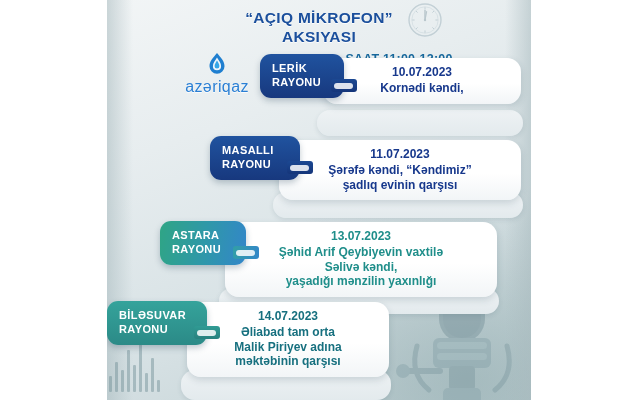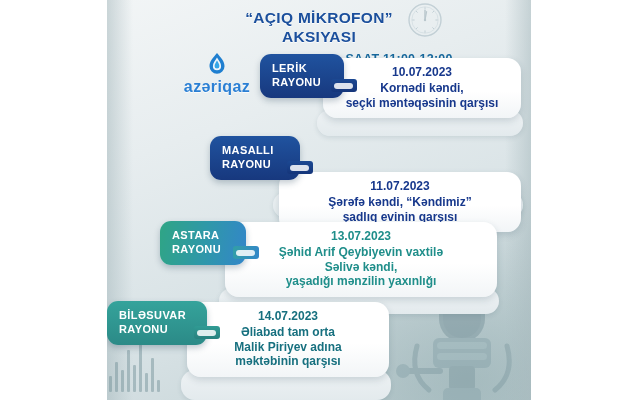--- a/index.html
+++ b/index.html
@@ -38,21 +38,21 @@
     position:absolute;left:0;right:0;top:8px;text-align:center;
     color:#1b4f9c;font-weight:bold;font-size:15.5px;line-height:19px;
     letter-spacing:.3px;text-shadow:0 1px 0 rgba(255,255,255,.85);
   }
   .title .l2{display:block;}
 
   
   .logo{position:absolute;left:30px;top:52px;width:160px;text-align:center;}
   .logo .flame{display:block;margin:0 auto 2px;width:22px;height:24px;}
   .logo .word{
-    font-size:16px;font-weight:bold;color:#2a7fd4;letter-spacing:.4px;
+    font-size:16px;font-weight:normal;color:#2a7fd4;letter-spacing:.4px;
     text-shadow:0 1px 0 rgba(255,255,255,.8);
     text-align:right;
   }
 
   
   .clock{position:absolute;left:300px;top:2px;width:36px;height:36px;opacity:.30;}
   .saat{
     position:absolute;left:160px;top:36px;width:264px;text-align:center;
     color:#17689c;font-weight:bold;font-size:12.5px;letter-spacing:.2px;
     text-shadow:0 1px 0 rgba(255,255,255,.8);
@@ -173,31 +173,30 @@
 
     <div class="badge" style="left:153px;top:38px;width:84px;height:44px;background:linear-gradient(180deg,#20539f 0%,#17387e 100%);">
       <span>LERİK</span>
       <span>RAYONU</span>
       <span class="nub" style="background:linear-gradient(180deg,#1b4892,#15357a);"></span>
     </div>
     <div class="card" style="left:216px;top:58px;width:198px;">
       <div class="date navy">10.07.2023</div>
       <div class="place navy">
         <span class="ln">Kornədi kəndi,</span>
-        <span class="ln">seçki məntəqəsinin qarşısı</span>
       </div>
     </div>
     <div class="card ghost" style="left:210px;top:110px;width:206px;height:26px;"></div>
 
     <div class="badge" style="left:103px;top:120px;width:90px;height:44px;background:linear-gradient(180deg,#20539f 0%,#17387e 100%);">
       <span>MASALLI</span>
       <span>RAYONU</span>
       <span class="nub" style="background:linear-gradient(180deg,#1b4892,#15357a);"></span>
     </div>
-    <div class="card" style="left:172px;top:140px;width:242px;margin-top:32px;">
+    <div class="card" style="left:172px;top:140px;width:242px;">
       <div class="date navy">11.07.2023</div>
       <div class="place navy">
         <span class="ln">Şərəfə kəndi, “Kəndimiz”</span>
         <span class="ln">şadlıq evinin qarşısı</span>
       </div>
     </div>
     <div class="card ghost" style="left:166px;top:192px;width:250px;height:26px;"></div>
 
     <div class="badge" style="left:53px;top:205px;width:86px;height:44px;background:linear-gradient(100deg,#2fa585 0%,#2f97ab 55%,#3386c9 100%);">
       <span>ASTARA</span>

